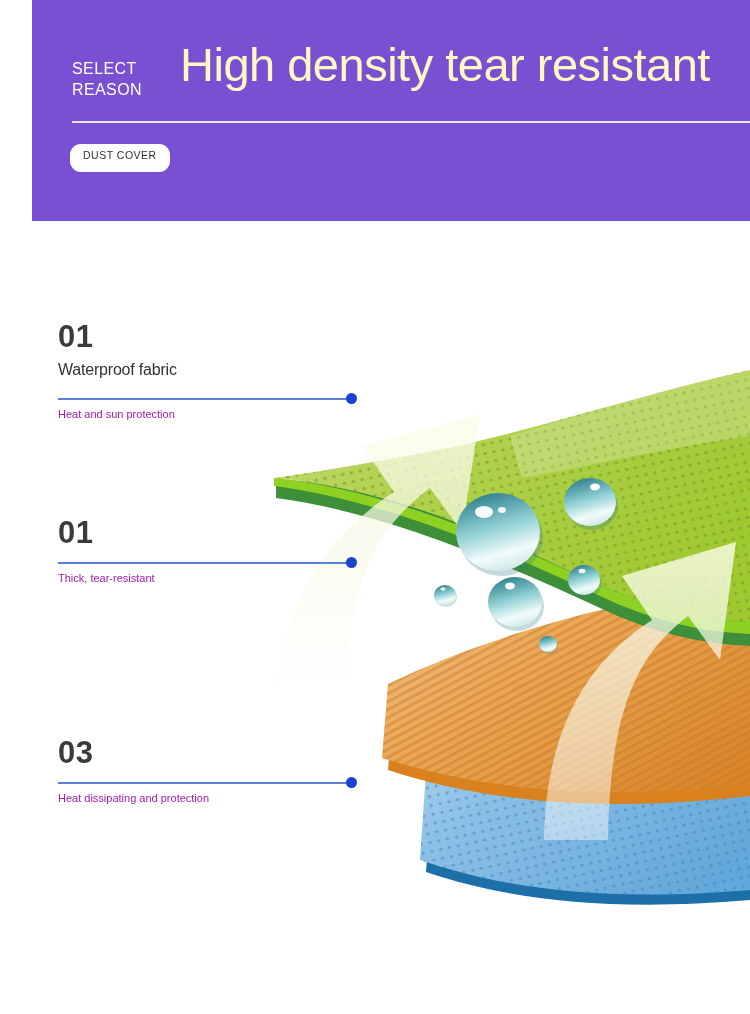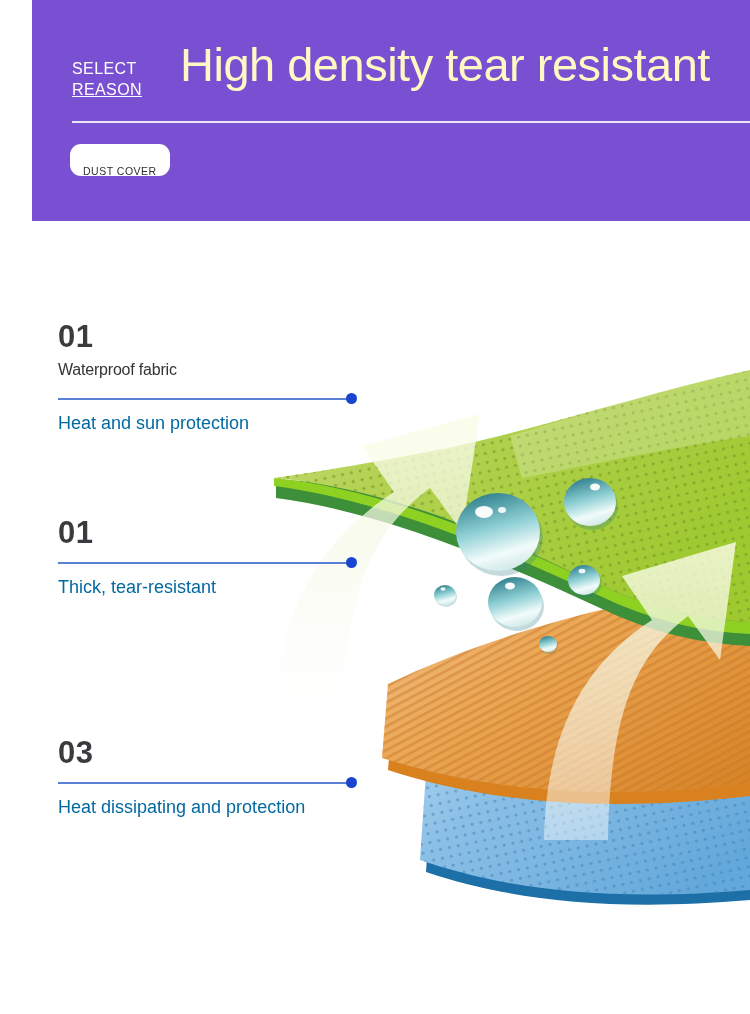--- a/index.html
+++ b/index.html
@@ -38,21 +38,21 @@
     position: absolute;
     left: 40px;
     top: 58px;
     width: 110px;
     color: #ffffff;
     font-size: 16px;
     line-height: 21px;
     letter-spacing: 0.4px;
     font-weight: 400;
   }
-  .header-eyebrow .l2 { display: block; text-decoration: underline; }
+  .header-eyebrow .l2 { display: block; }
   .header-title {
     position: absolute;
     left: 148px;
     top: 34px;
     width: 600px;
     color: #fef9c3;
     font-size: 47px;
     line-height: 62px;
     font-weight: 300;
     letter-spacing: -0.5px;
@@ -64,21 +64,21 @@
     top: 121px;
     width: 704px;
     height: 2px;
     background: rgba(255,255,255,0.85);
   }
   .dust-pill {
     position: absolute;
     left: 38px;
     top: 144px;
     height: 28px;
-    padding: 16px 13px;
+    padding: 0 13px;
     border-radius: 11px;
     background: #ffffff;
     color: #2f2f33;
     font-size: 10.5px;
     letter-spacing: 0.5px;
     line-height: 22px;
     font-weight: 500;
     white-space: nowrap;
     box-sizing: border-box;
   }
@@ -136,23 +136,22 @@
     background: #1a45cf;
   }
   .f1 .feature-line .bar { width: 291px; }
   .f1 .feature-line .dot { left: 288px; }
   .f2 .feature-line .bar { width: 291px; }
   .f2 .feature-line .dot { left: 288px; }
   .f3 .feature-line .bar { width: 291px; }
   .f3 .feature-line .dot { left: 288px; }
 
   .feature-sub {
-    margin-top: 9px;
-    font-size: 18px;
-    color: #0369a1;
+    font-size: 11px;
+    color: #a21caf;
     line-height: 19px;
     font-weight: 400;
     white-space: nowrap;
   }
 
   
   .illustration {
     position: absolute;
     left: 180px;
     top: 240px;

